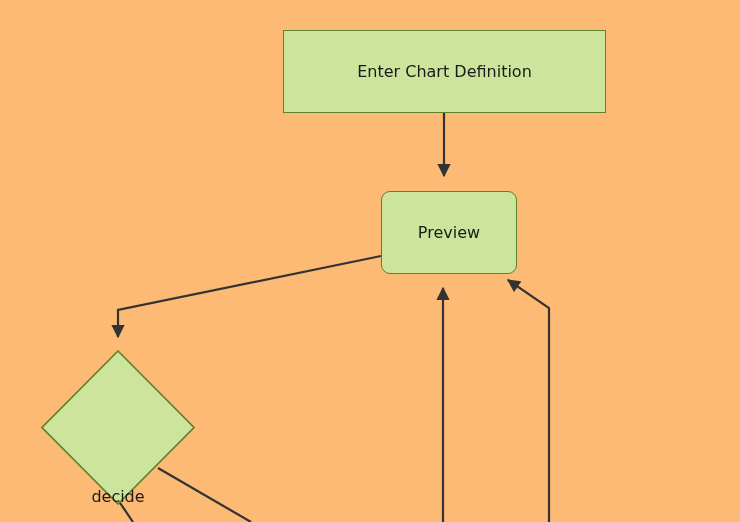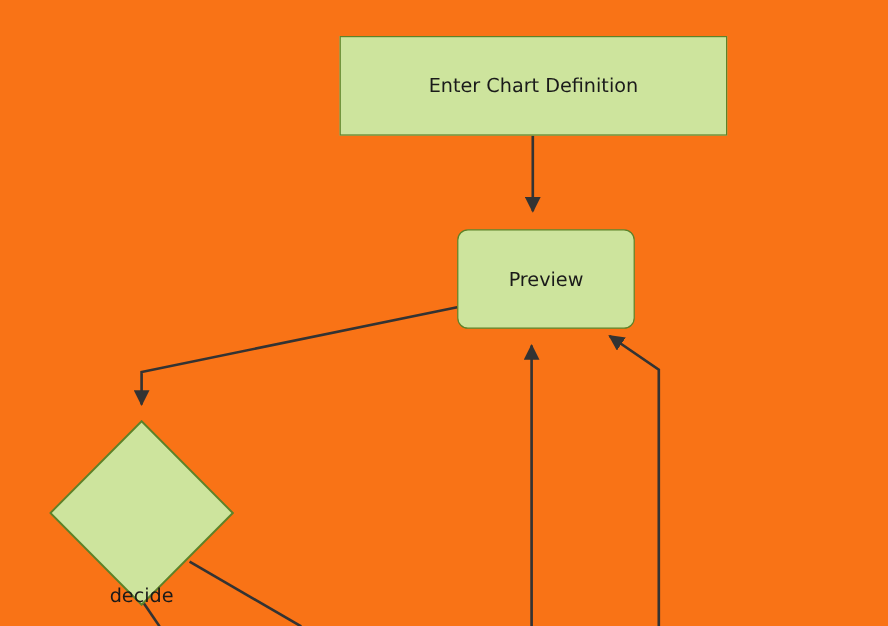--- a/index.html
+++ b/index.html
@@ -8,21 +8,21 @@
     padding: 0;
     background: #ffffff;
   }
   body {
     font-family: "DejaVu Sans", "Liberation Sans", sans-serif;
   }
   #canvas {
     position: relative;
     width: 740px;
     height: 522px;
-    background: #f97316;
+    background: #fdba74;
     overflow: hidden;
   }
   #edge-layer {
     position: absolute;
     left: 0;
     top: 0;
     width: 740px;
     height: 522px;
   }
   .node {
@@ -85,21 +85,21 @@
 
     <path d="M 443 522 L 443 288" fill="none" stroke="#333333" stroke-width="2.2" marker-end="url(#arrow)"></path>
 
     <path d="M 549 522 L 549 308 L 508 280" fill="none" stroke="#333333" stroke-width="2.2" marker-end="url(#arrow)"></path>
   </svg>
 
   <div class="node rect-node" style="left:283px; top:30px; width:323px; height:83px; background:#cde49d;">
     <span class="node-label">Enter Chart Definition</span>
   </div>
 
-  <div class="node round-node" style="left:381px; top:191px; width:148px; height:83px; background:#cde49d;">
+  <div class="node round-node" style="left:381px; top:191px; width:136px; height:83px; background:#cde49d;">
     <span class="node-label">Preview</span>
   </div>
 
   <div class="node diamond-node" style="left:41px; top:350px; width:154px; height:155px;">
     <svg class="diamond-shape" viewBox="0 0 154 155" xmlns="http://www.w3.org/2000/svg" preserveAspectRatio="none">
       <polygon points="77,1 153,77.5 77,154 1,77.5" fill="#cde49d" stroke="#5d8229" stroke-width="1.6"></polygon>
     </svg>
     <span class="node-label">decide</span>
   </div>
 

